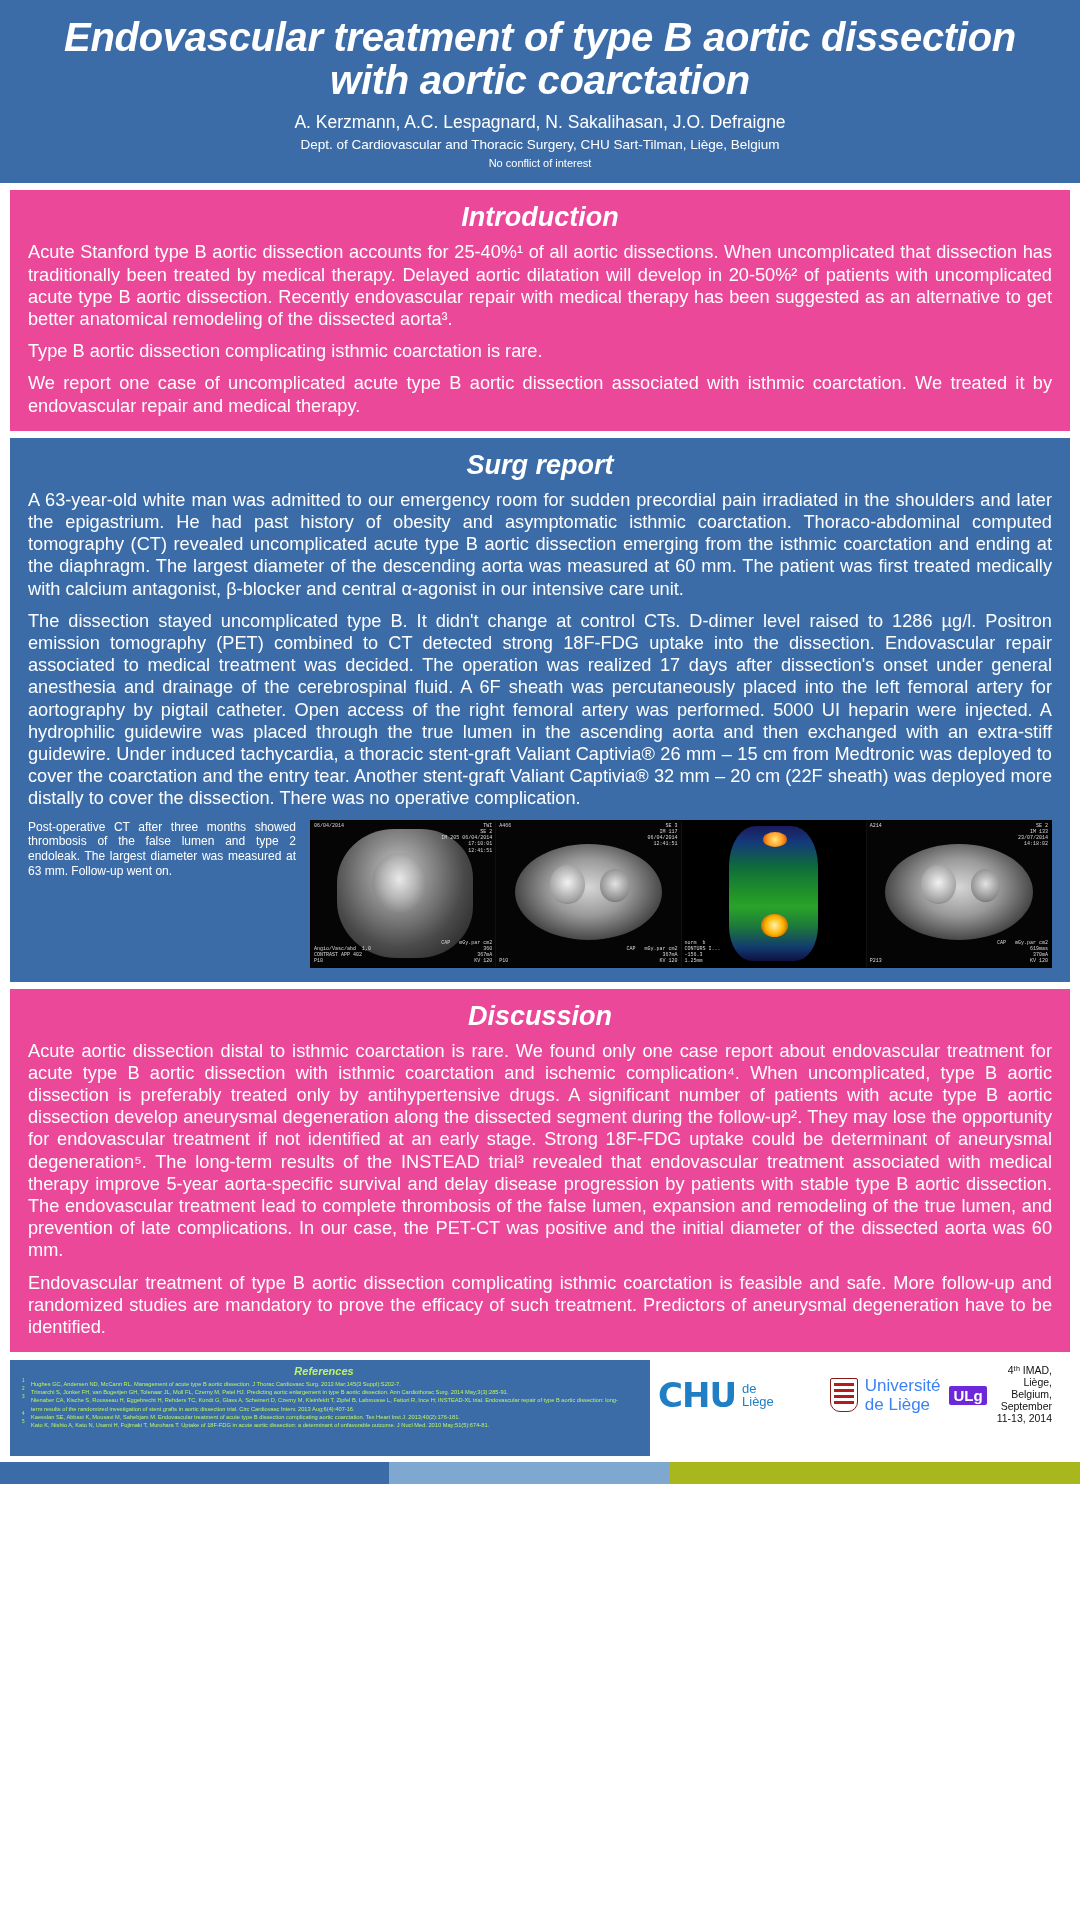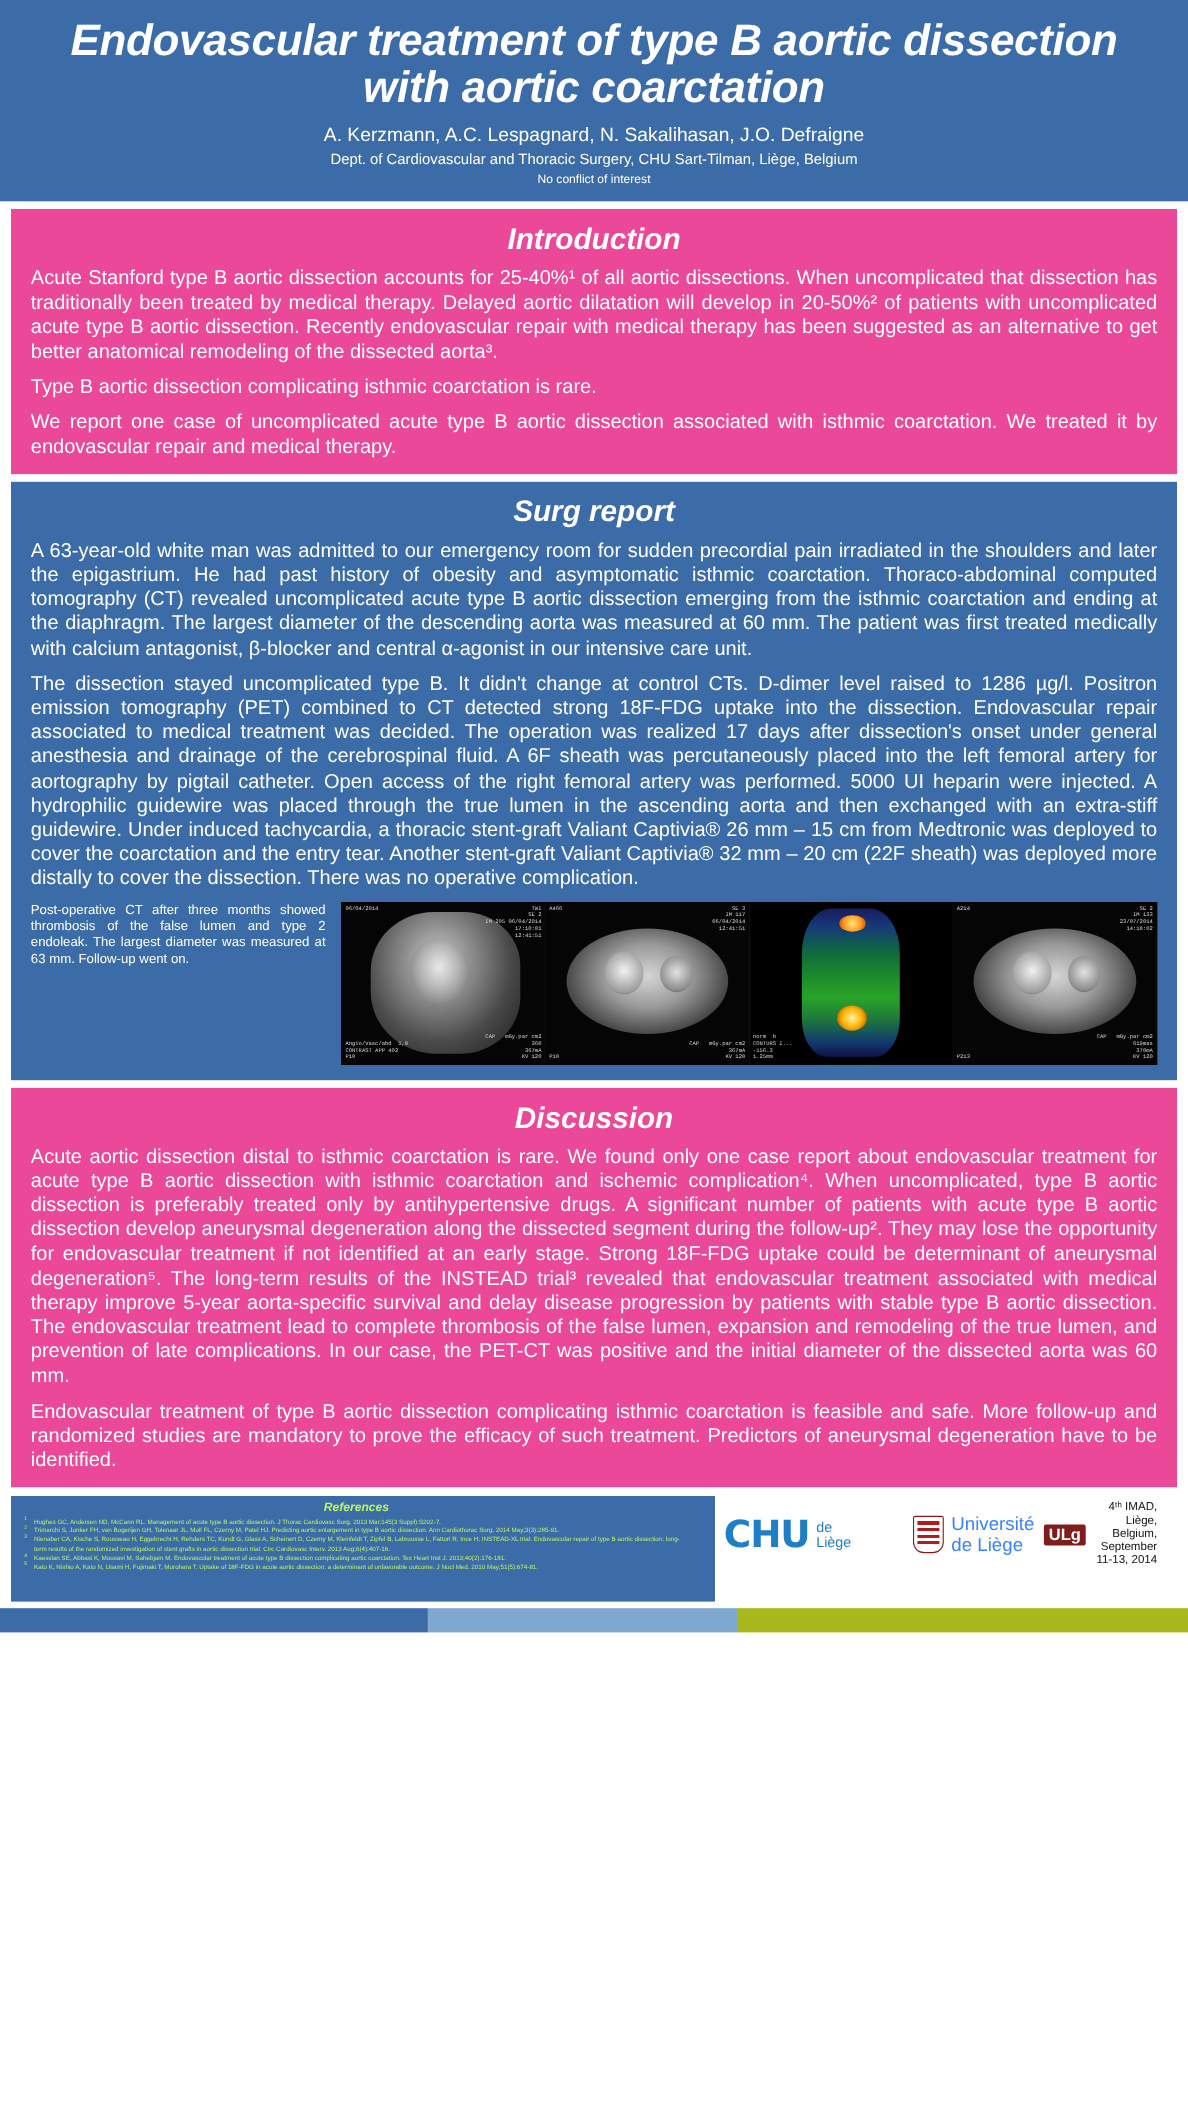--- a/index.html
+++ b/index.html
@@ -288,21 +288,21 @@
     border-radius: 2px 2px 10px 10px;
   }
   .ulg-crest::before {
     content: "";
     position: absolute;
     left: 3px; top: 3px; right: 3px; bottom: 7px;
     background: repeating-linear-gradient(0deg, #b01d1d 0 3px, #ffffff 3px 6px);
   }
   .ulg-txt { font-size: 17px; color: #3b82f6; line-height: 1.12; }
   .ulg-box {
-    background: #7f1d1d;
+    background: #6d28d9;
     color: #ffffff;
     font-size: 15px;
     font-weight: bold;
     padding: 1px 4px;
     border-radius: 2px;
     margin-left: 2px;
   }
   .footer-note {
     text-align: right;
     font-size: 10.5px;

